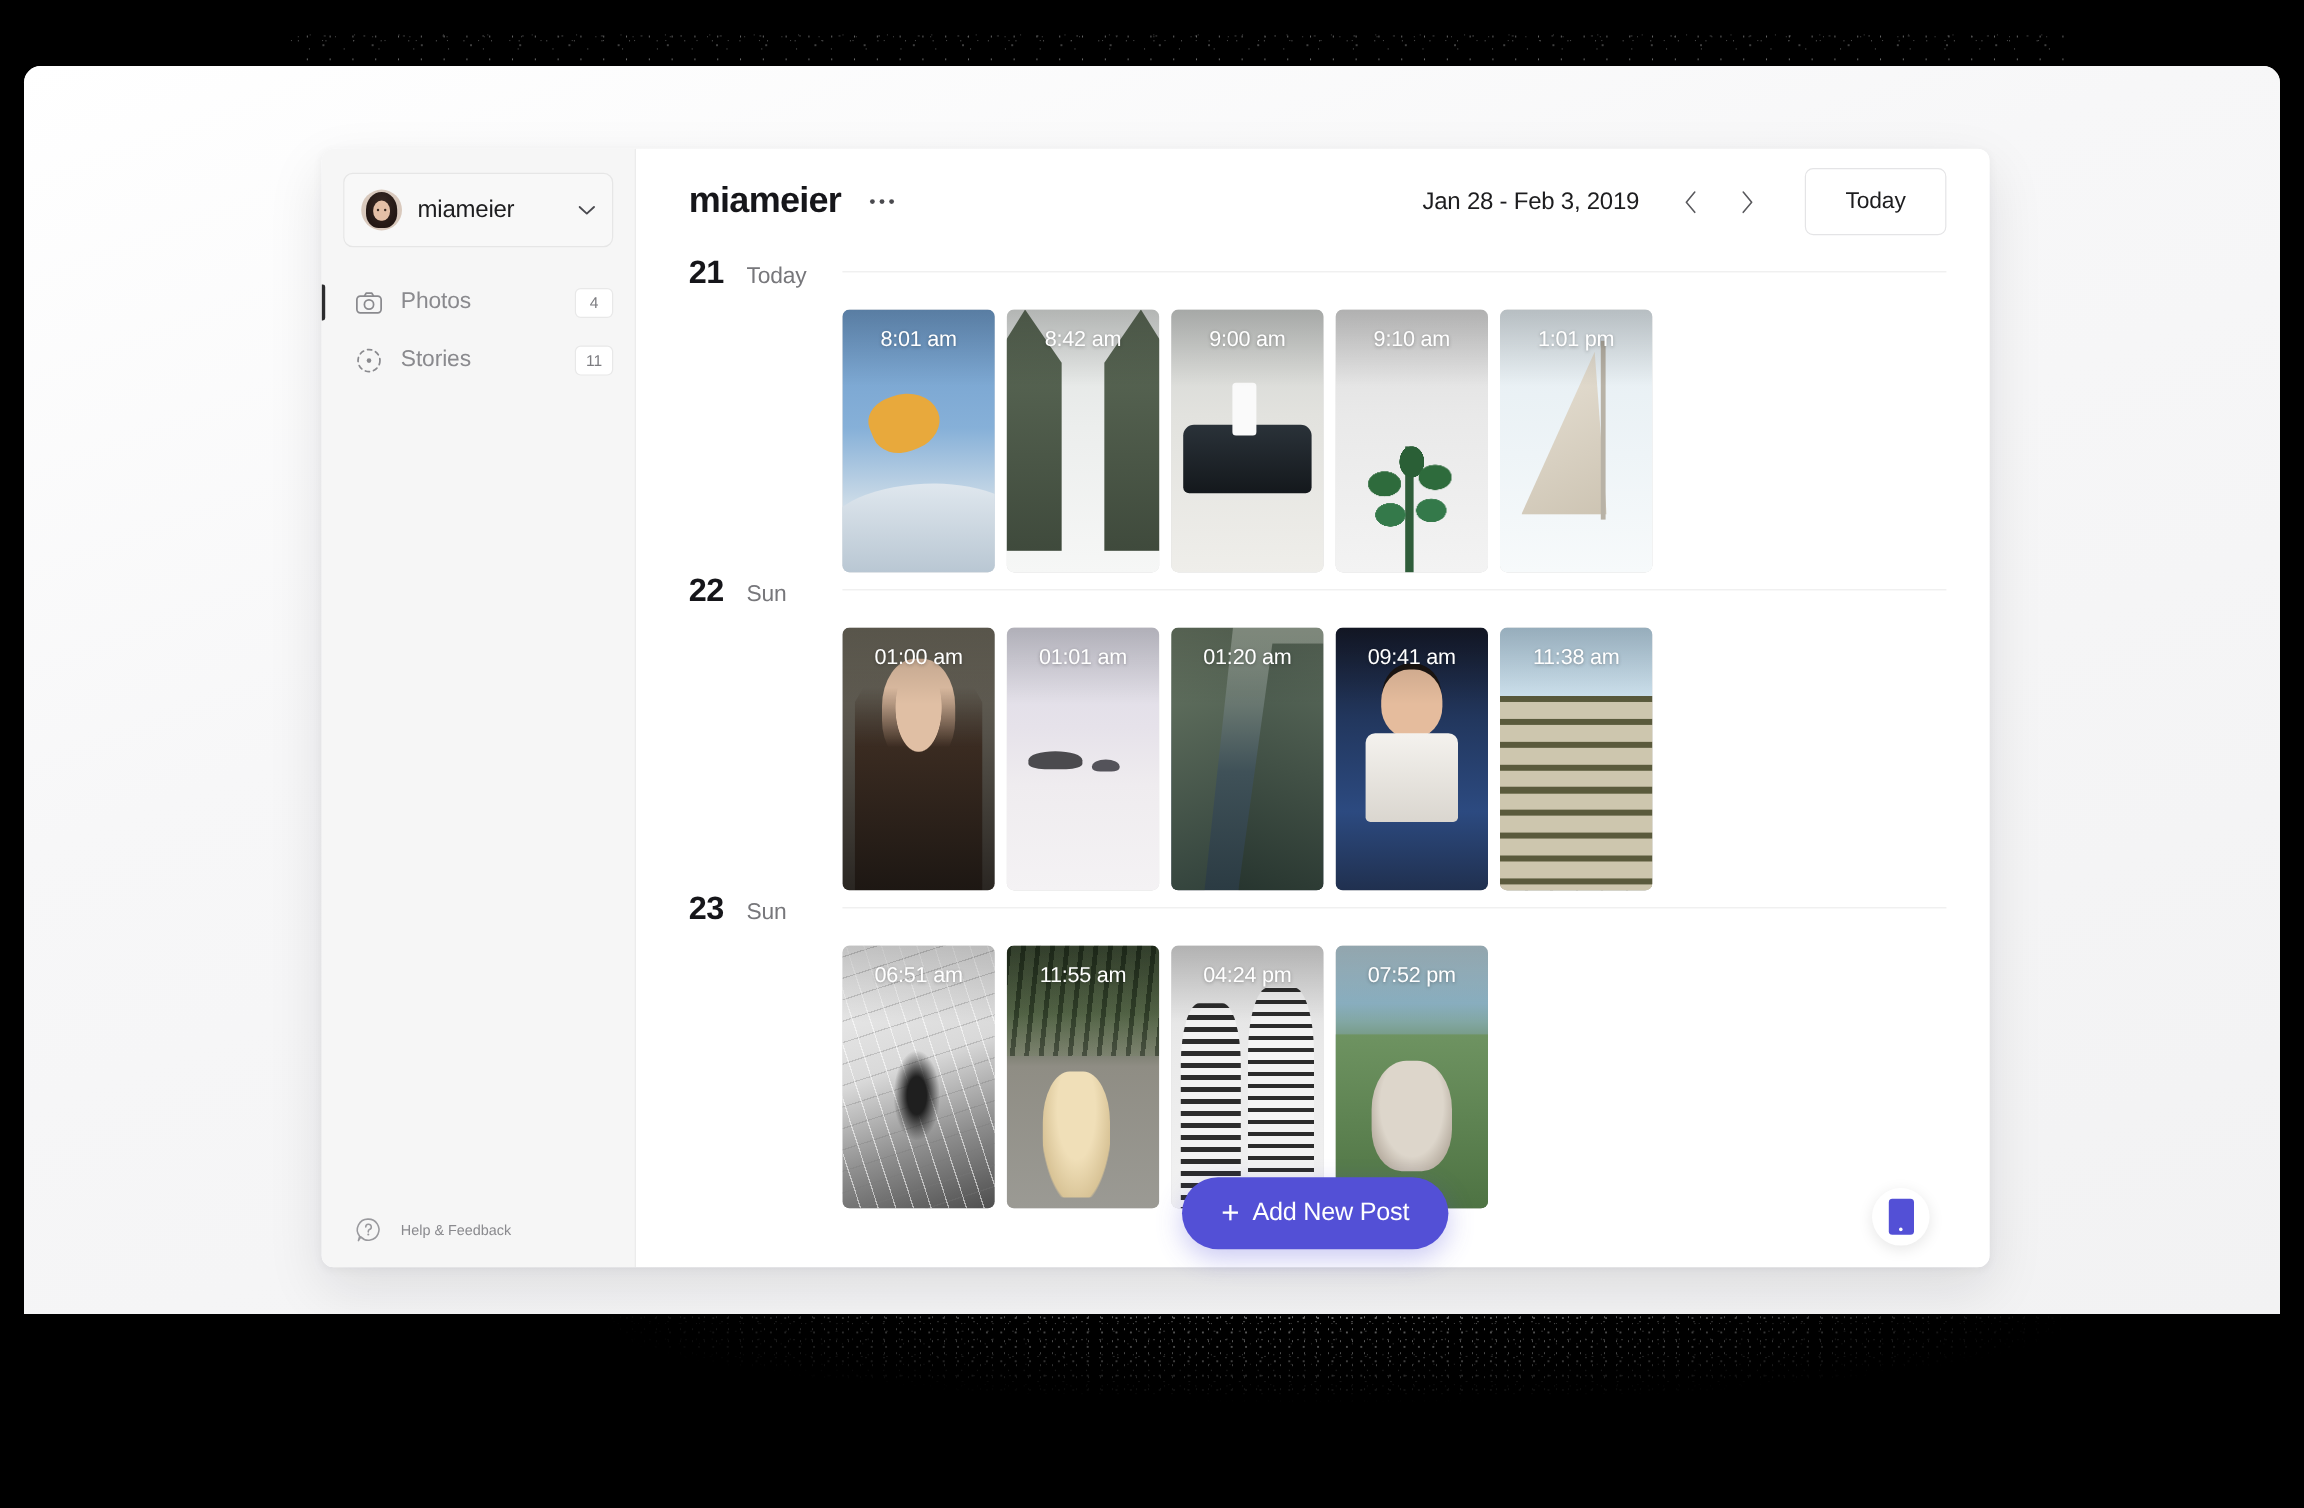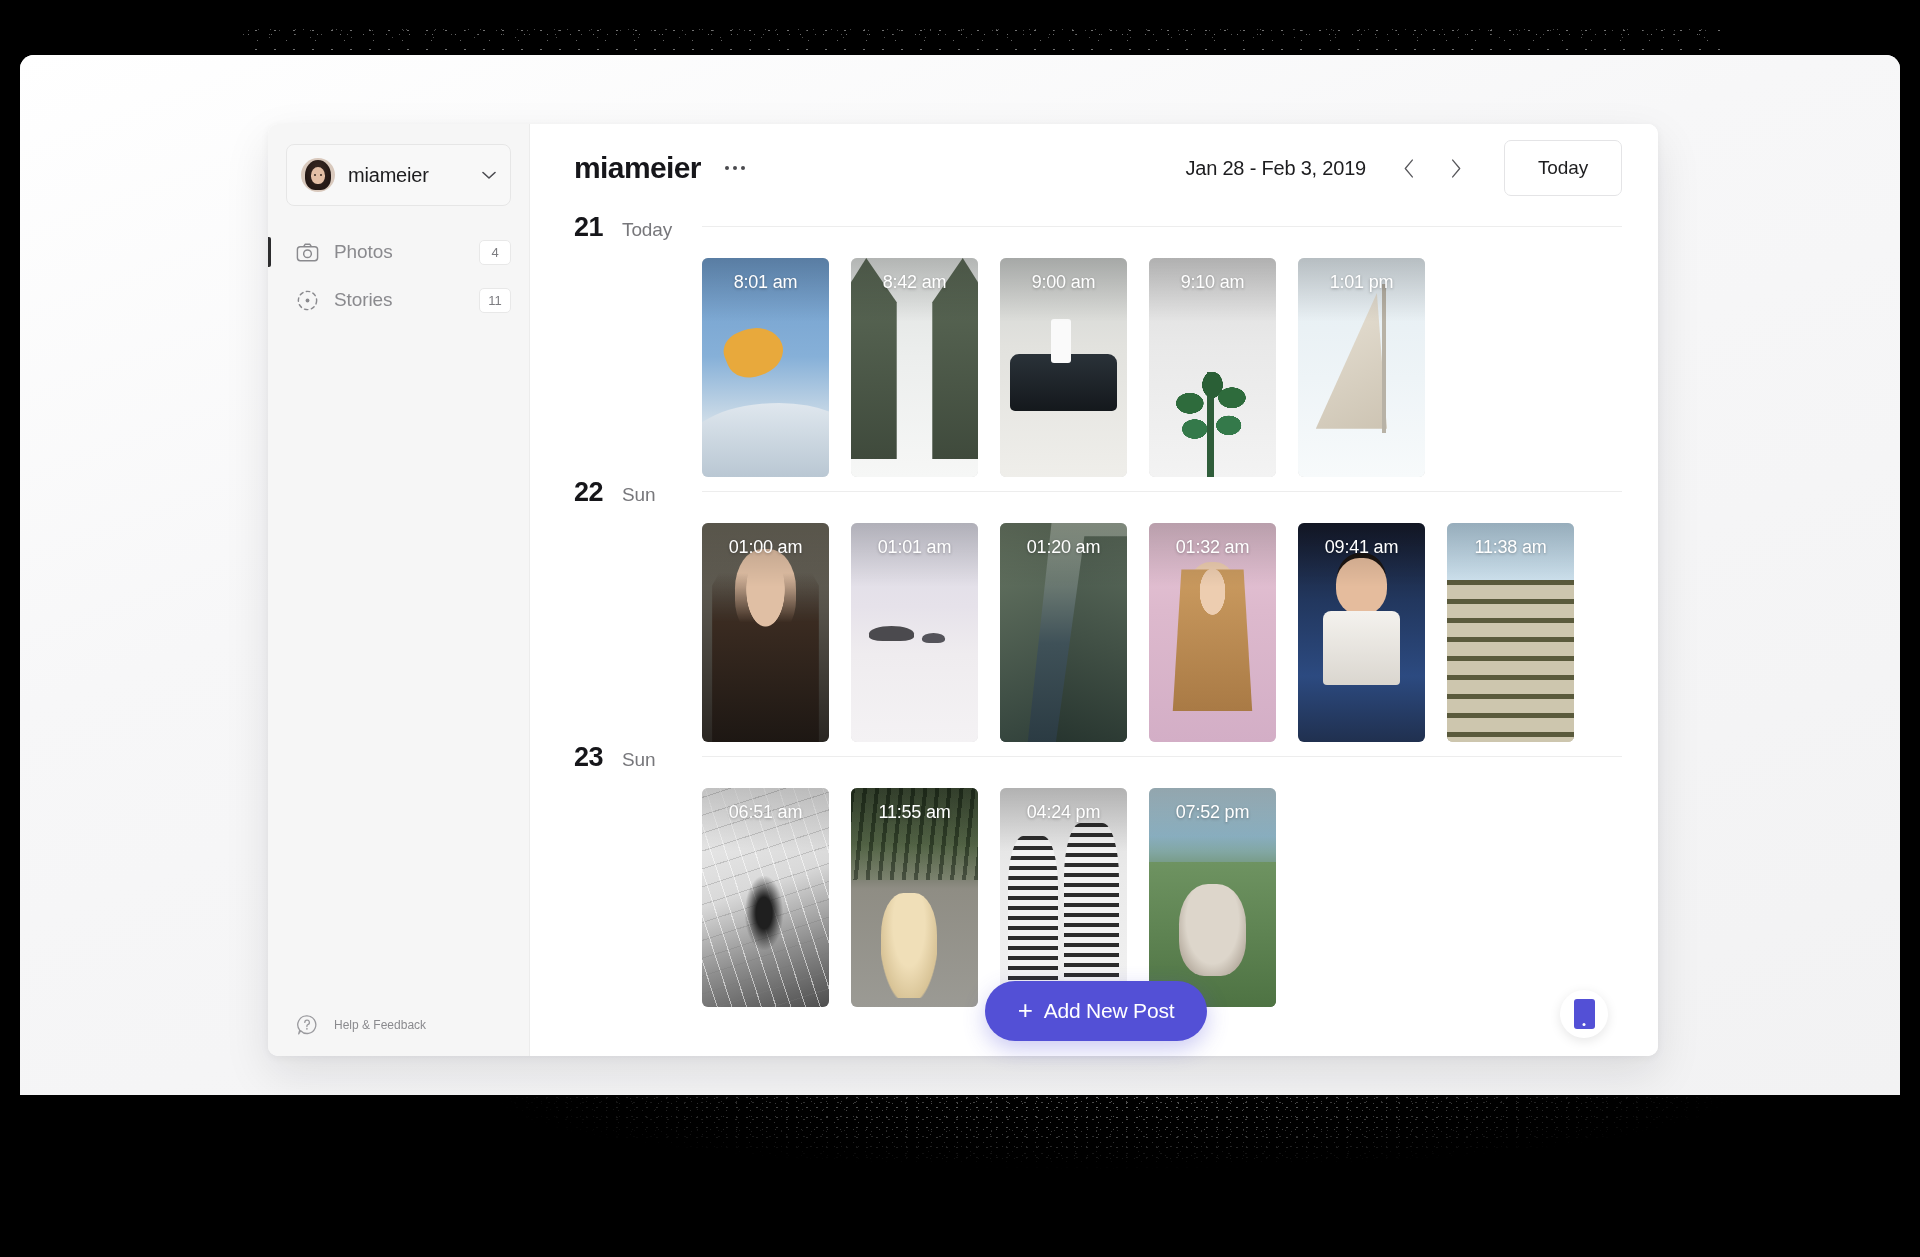--- a/index.html
+++ b/index.html
@@ -263,21 +263,21 @@
     letter-spacing: -0.5px;
   }
   .day-name {
     font-size: 19px;
     color: #77777b;
     margin-left: 4px;
     letter-spacing: -0.1px;
   }
   .thumbs {
     display: flex;
-    gap: 22px;
+    gap: 10px;
     padding-left: 128px;
   }
   .thumb {
     width: 127px;
     height: 219px;
     border-radius: 6px;
     position: relative;
     overflow: hidden;
     cursor: pointer;
     flex: 0 0 127px;
@@ -612,25 +612,20 @@
               <div class="art a-sea"></div>
               <div class="scrim"></div>
               <div class="time">01:01 am</div>
             </div>
             <div class="thumb">
               <div class="art a-fjord"></div>
               <div class="scrim"></div>
               <div class="time">01:20 am</div>
             </div>
             <div class="thumb">
-              <div class="art a-portrait2"></div>
-              <div class="scrim"></div>
-              <div class="time">01:32 am</div>
-            </div>
-            <div class="thumb">
               <div class="art a-child"></div>
               <div class="scrim"></div>
               <div class="time">09:41 am</div>
             </div>
             <div class="thumb">
               <div class="art a-wall"></div>
               <div class="scrim"></div>
               <div class="time">11:38 am</div>
             </div>
           </div>

